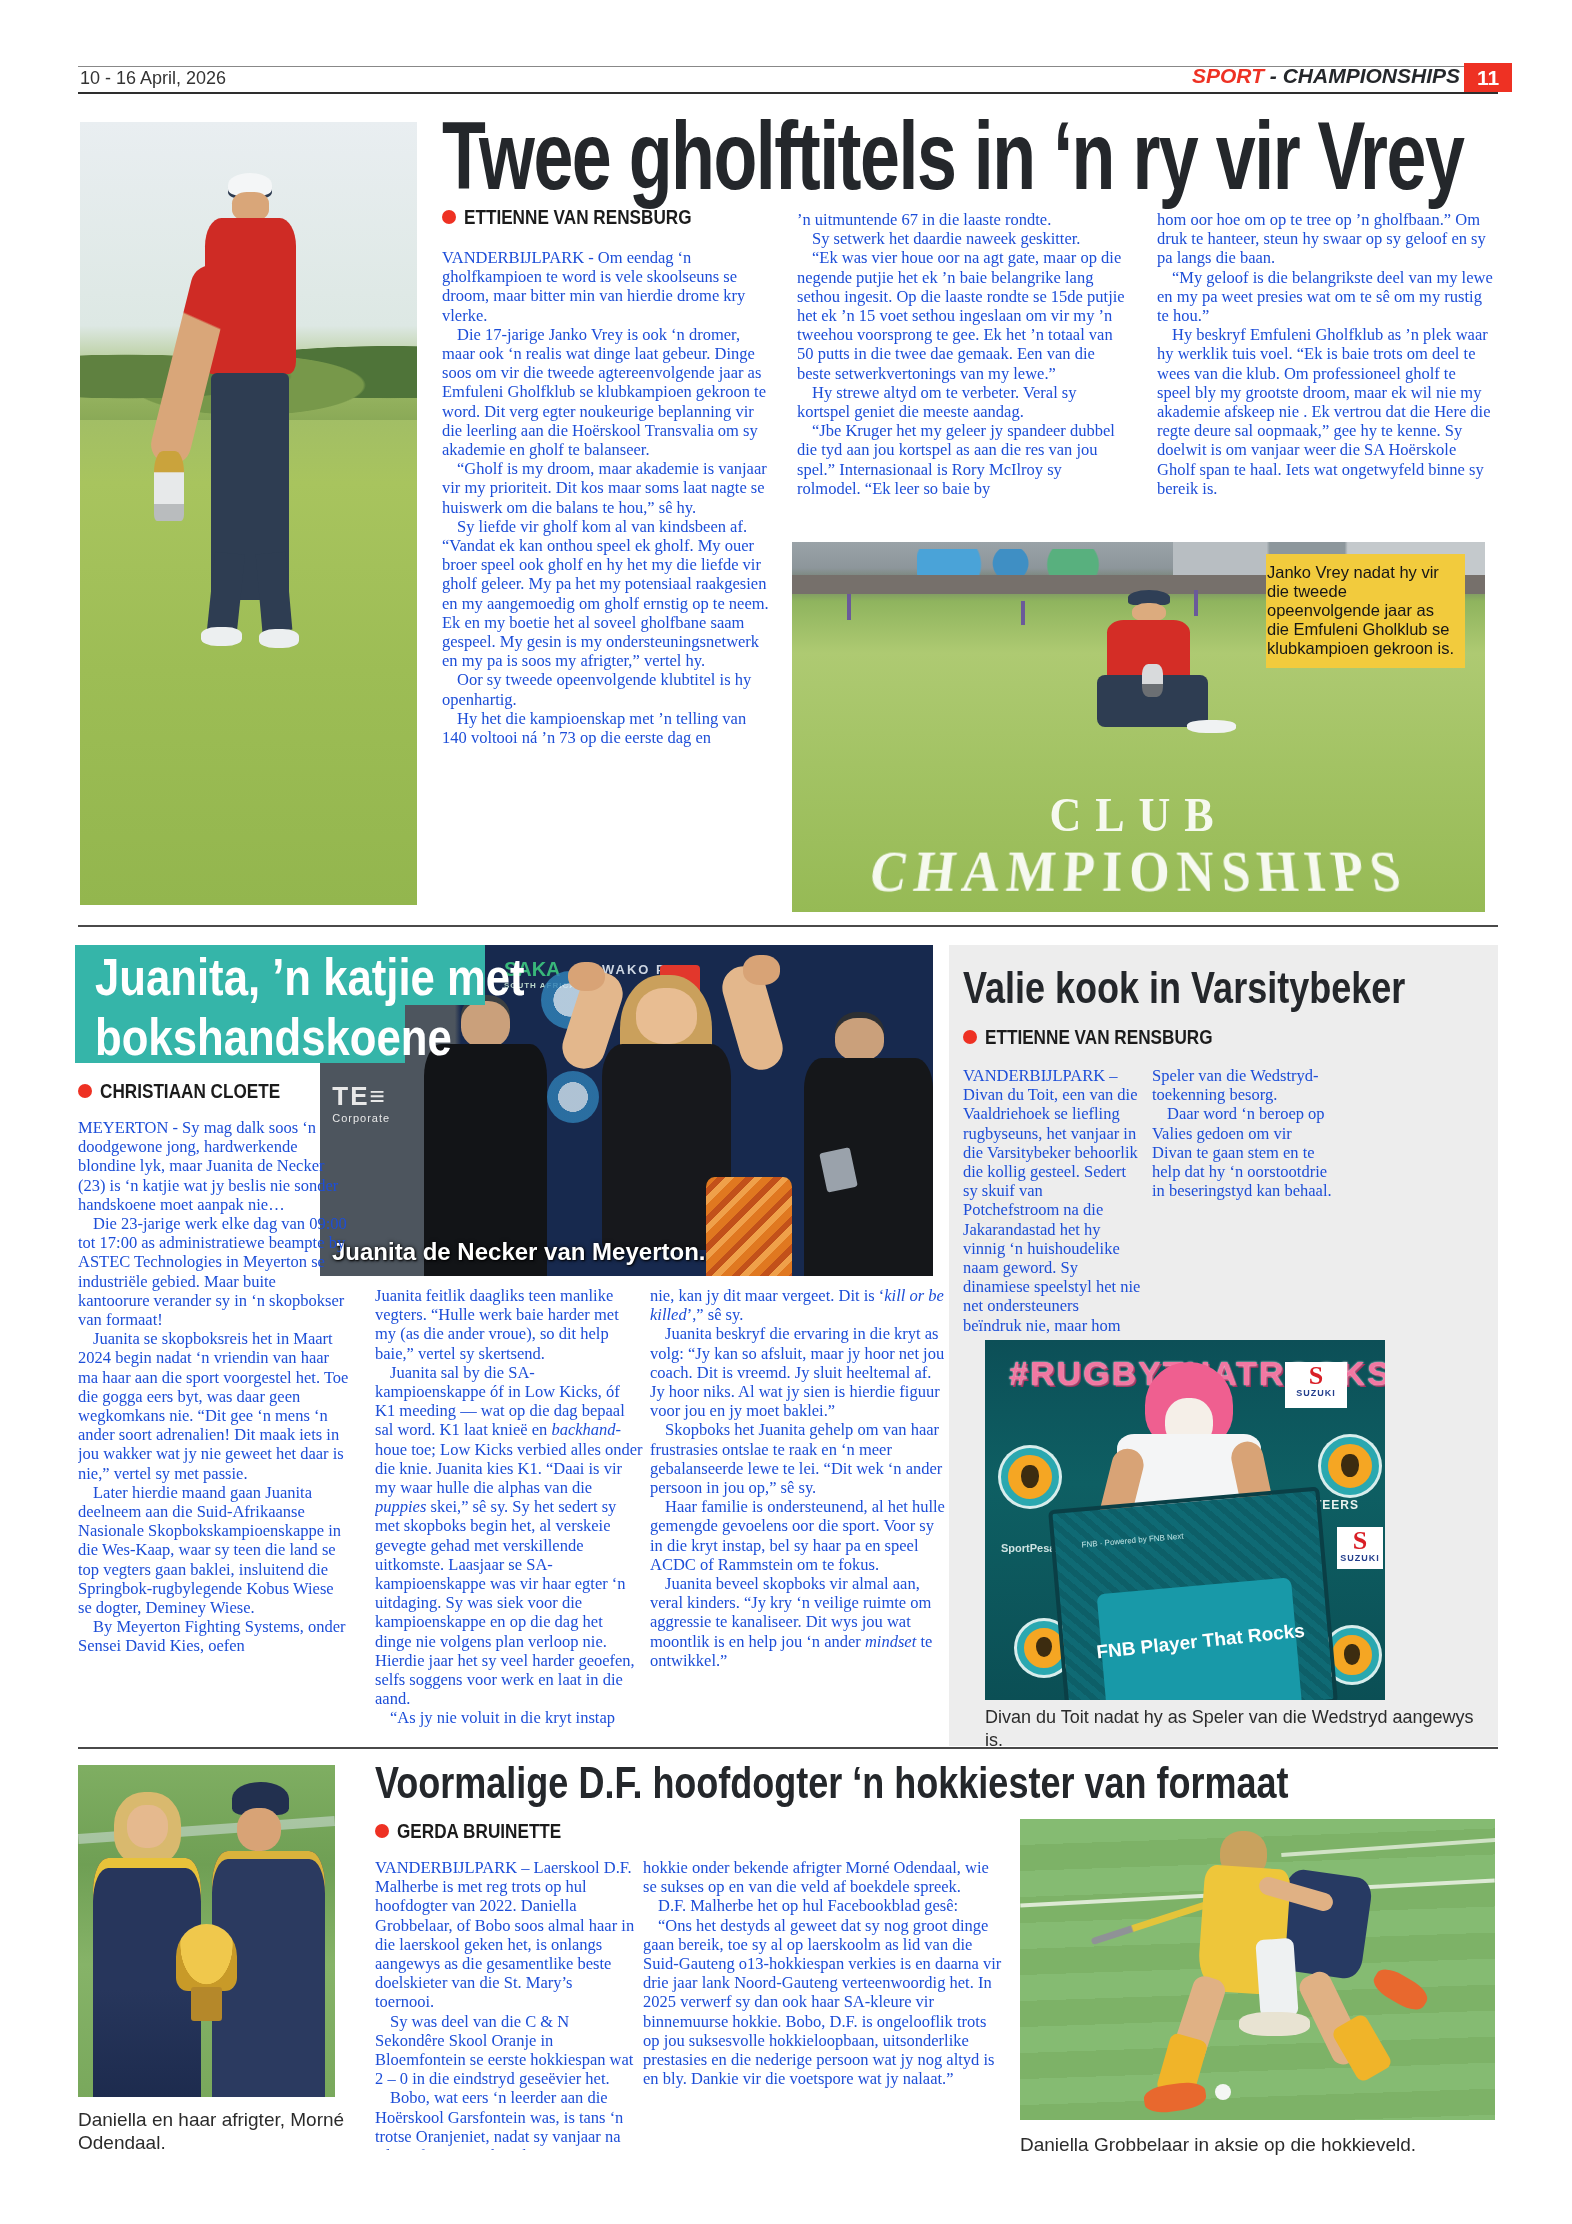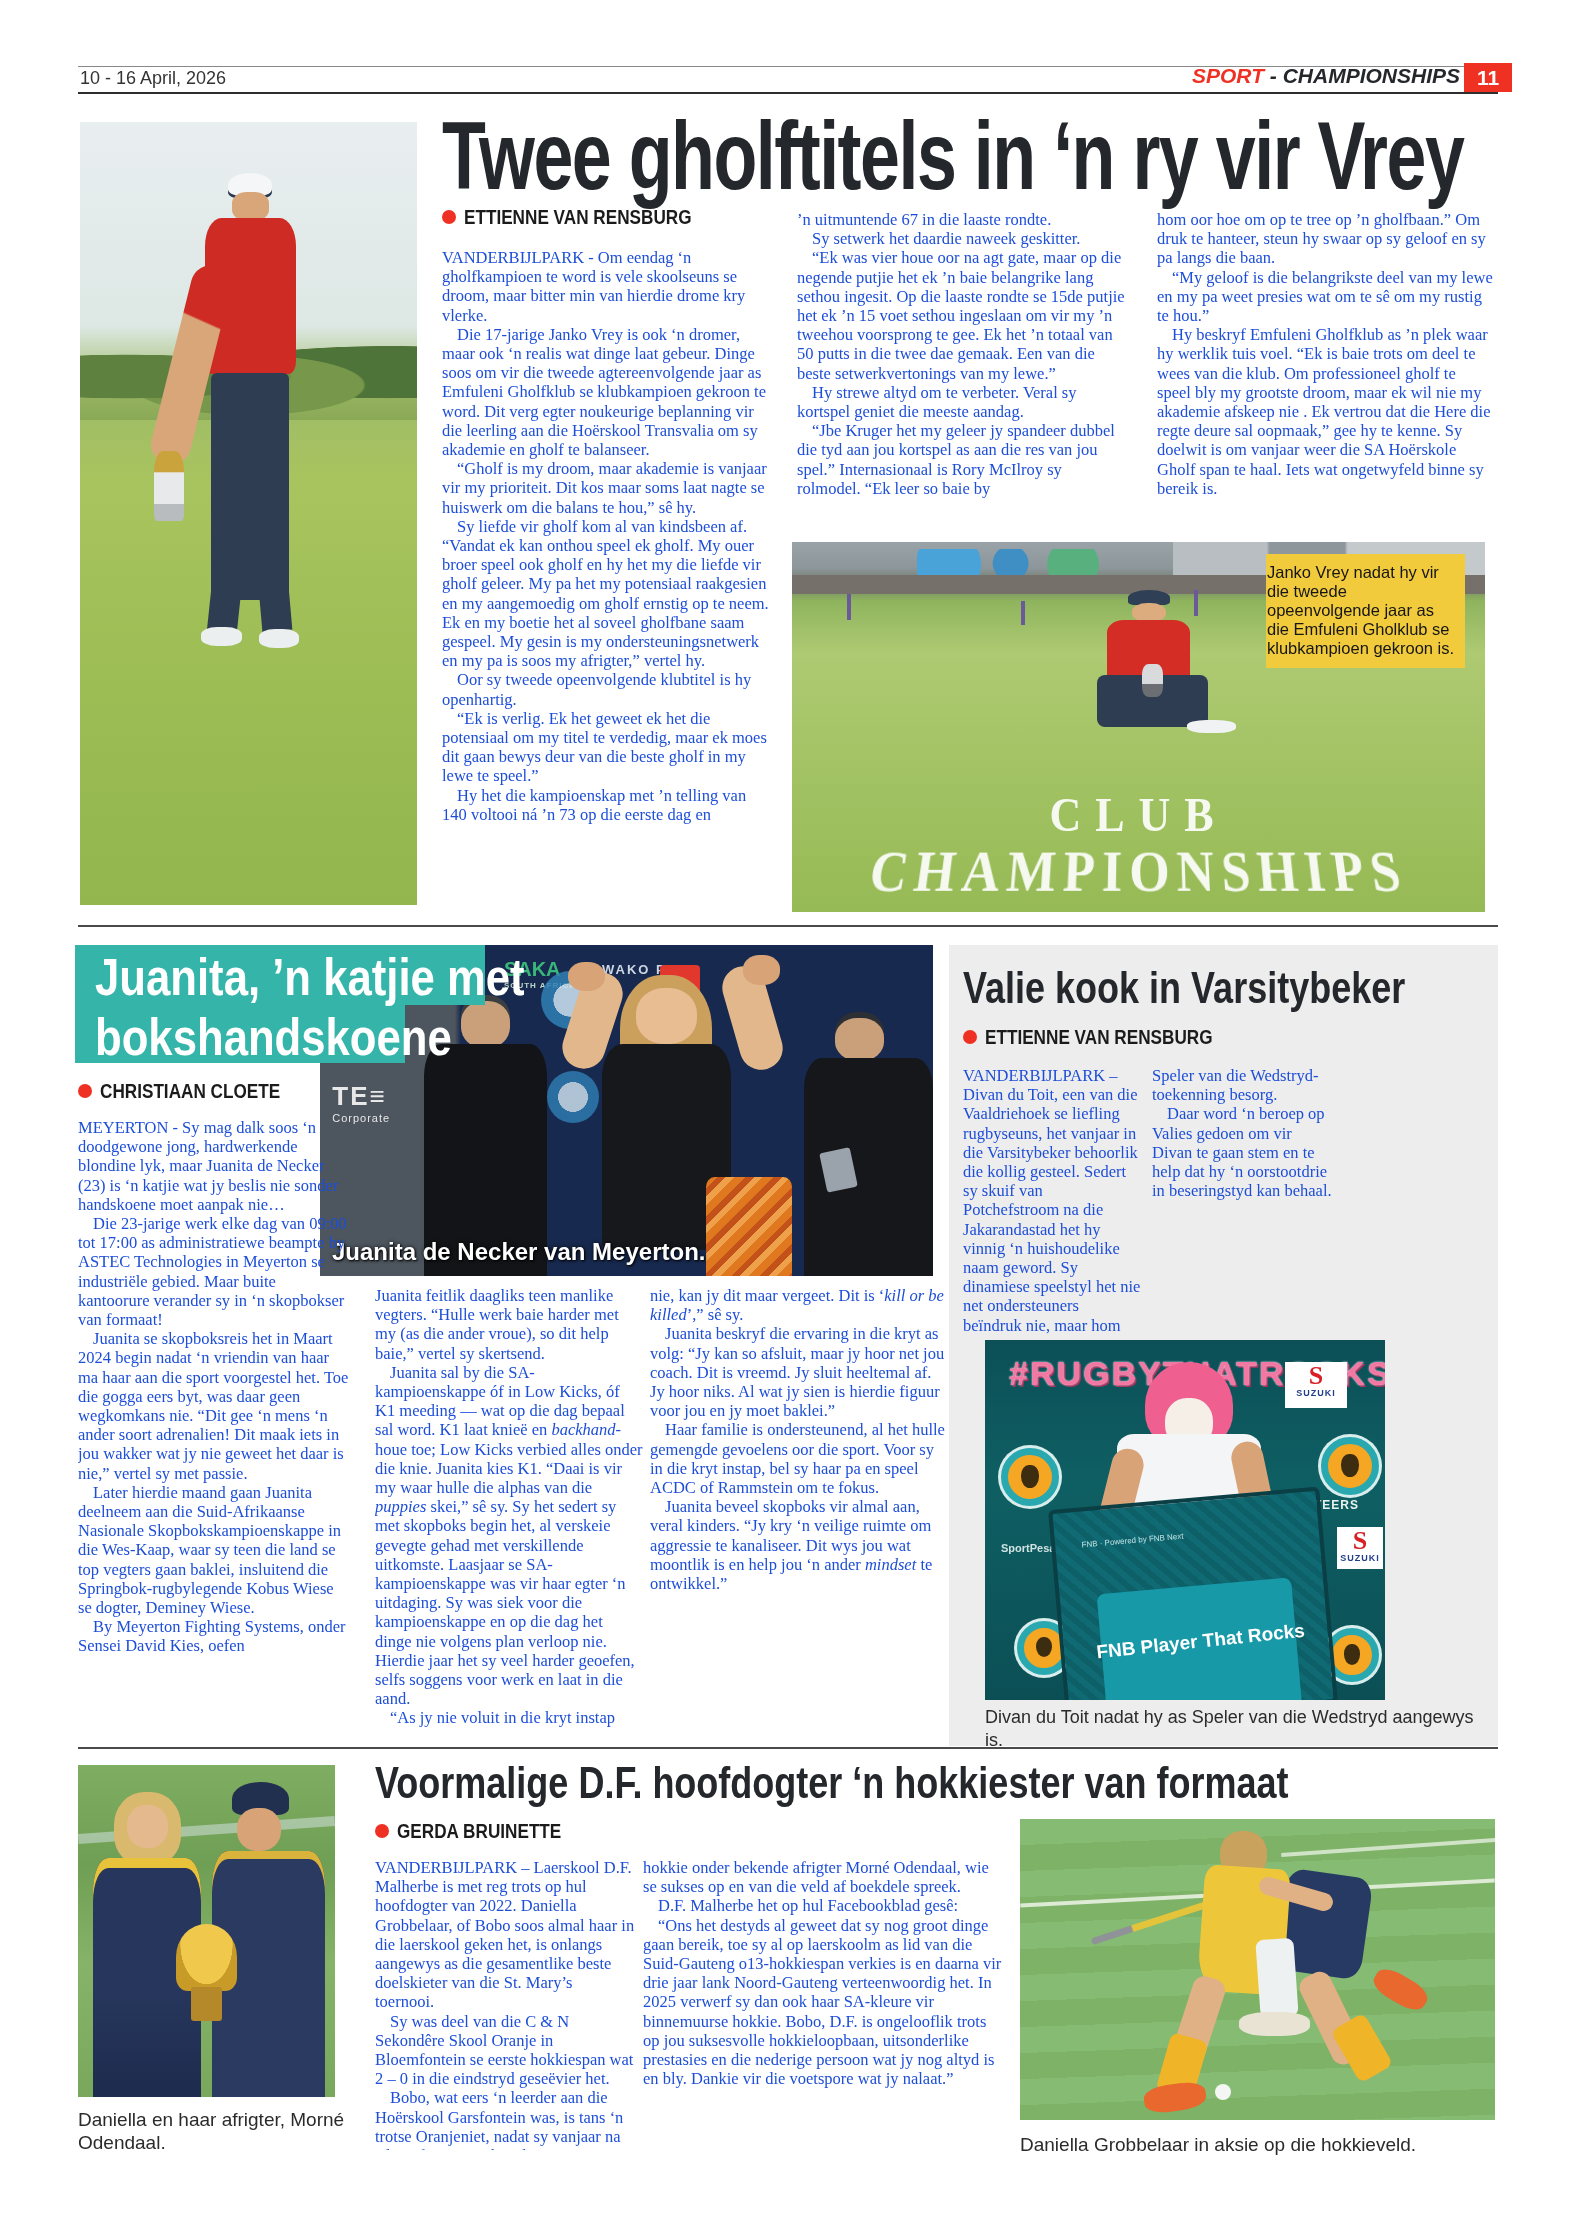--- a/index.html
+++ b/index.html
@@ -68,21 +68,20 @@
   <div class="ph-el" style="left:36%;top:64.5%;width:12%;height:2.4%;background:#eceff0;border-radius:40%;"></div>
   <div class="ph-el" style="left:53%;top:64.8%;width:12%;height:2.4%;background:#eceff0;border-radius:40%;"></div>
 </div>
 
 <div class="col" style="left:442px;top:248px;width:332px;height:660px;">
     <p>VANDERBIJLPARK - Om eendag ‘n gholfkampioen te word is vele skoolseuns se droom, maar bitter min van hierdie drome kry vlerke.</p>
     <p class="ind">Die 17-jarige Janko Vrey is ook ‘n dromer, maar ook ‘n realis wat dinge laat gebeur. Dinge soos om vir die tweede agtereenvolgende jaar as Emfuleni Gholfklub se klubkampioen gekroon te word. Dit verg egter noukeurige beplanning vir die leerling aan die Hoërskool Transvalia om sy akademie en gholf te balanseer.</p>
     <p class="ind">“Gholf is my droom, maar akademie is vanjaar vir my prioriteit. Dit kos maar soms laat nagte se huiswerk om die balans te hou,” sê hy.</p>
     <p class="ind">Sy liefde vir gholf kom al van kindsbeen af. “Vandat ek kan onthou speel ek gholf. My ouer broer speel ook gholf en hy het my die liefde vir gholf geleer. My pa het my potensiaal raakgesien en my aangemoedig om gholf ernstig op te neem. Ek en my boetie het al soveel gholfbane saam gespeel. My gesin is my ondersteuningsnetwerk en my pa is soos my afrigter,” vertel hy.</p>
     <p class="ind">Oor sy tweede opeenvolgende klubtitel is hy openhartig.</p>
-    <p class="ind">“Ek is verlig. Ek het geweet ek het die potensiaal om my titel te verdedig, maar ek moes dit gaan bewys deur van die beste gholf in my lewe te speel.”</p>
     <p class="ind">Hy het die kampioenskap met ’n telling van 140 voltooi ná ’n 73 op die eerste dag en</p>
   </div>
 <div class="col" style="left:797px;top:210px;width:330px;height:326px;">
     <p>’n uitmuntende 67 in die laaste rondte.</p>
     <p class="ind">Sy setwerk het daardie naweek geskitter.</p>
     <p class="ind">“Ek was vier houe oor na agt gate, maar op die negende putjie het ek ’n baie belangrike lang sethou ingesit. Op die laaste rondte se 15de putjie het ek ’n 15 voet sethou ingeslaan om vir my ’n tweehou voorsprong te gee. Ek het ’n totaal van 50 putts in die twee dae gemaak. Een van die beste setwerkvertonings van my lewe.”</p>
     <p class="ind">Hy strewe altyd om te verbeter. Veral sy kortspel geniet die meeste aandag.</p>
     <p class="ind">“Jbe Kruger het my geleer jy spandeer dubbel die tyd aan jou kortspel as aan die res van jou spel.” Internasionaal is Rory McIlroy sy rolmodel. “Ek leer so baie by</p>
   </div>
 <div class="col" style="left:1157px;top:210px;width:336px;height:326px;">
@@ -154,20 +153,21 @@
     <p class="ind">By Meyerton Fighting Systems, onder Sensei David Kies, oefen</p>
   </div>
 <div class="col" style="left:375px;top:1286px;width:268px;height:458px;">
     <p>Juanita feitlik daagliks teen manlike vegters. “Hulle werk baie harder met my (as die ander vroue), so dit help baie,” vertel sy skertsend.</p>
     <p class="ind">Juanita sal by die SA-kampioenskappe óf in Low Kicks, óf K1 meeding — wat op die dag bepaal sal word. K1 laat knieë en <i>backhand</i>-houe toe; Low Kicks verbied alles onder die knie. Juanita kies K1. “Daai is vir my waar hulle die alphas van die <i>puppies</i> skei,” sê sy. Sy het sedert sy met skopboks begin het, al verskeie gevegte gehad met verskillende uitkomste. Laasjaar se SA-kampioenskappe was vir haar egter ‘n uitdaging. Sy was siek voor die kampioenskappe en op die dag het dinge nie volgens plan verloop nie. Hierdie jaar het sy veel harder geoefen, selfs soggens voor werk en laat in die aand.</p>
     <p class="ind">“As jy nie voluit in die kryt instap</p>
   </div>
 <div class="col" style="left:650px;top:1286px;width:298px;height:458px;">
     <p>nie, kan jy dit maar vergeet. Dit is ‘<i>kill or be killed</i>’,” sê sy.</p>
     <p class="ind">Juanita beskryf die ervaring in die kryt as volg: “Jy kan so afsluit, maar jy hoor net jou coach. Dit is vreemd. Jy sluit heeltemal af. Jy hoor niks. Al wat jy sien is hierdie figuur voor jou en jy moet baklei.”</p>
+    <p class="ind">Skopboks het Juanita gehelp om van haar frustrasies ontslae te raak en ‘n meer gebalanseerde lewe te lei. “Dit wek ‘n ander persoon in jou op,” sê sy.</p>
     <p class="ind">Haar familie is ondersteunend, al het hulle gemengde gevoelens oor die sport. Voor sy in die kryt instap, bel sy haar pa en speel ACDC of Rammstein om te fokus.</p>
     <p class="ind">Juanita beveel skopboks vir almal aan, veral kinders. “Jy kry ‘n veilige ruimte om aggressie te kanaliseer. Dit wys jou wat moontlik is en help jou ‘n ander <i>mindset</i> te ontwikkel.”</p>
   </div>
 
 <div class="graybox"></div>
 <div class="abs" style="left:963px;top:962px;"><span class="cond h3">Valie kook in Varsitybeker</span></div>
 <div class="byline" style="left:963px;top:1026px;"><span class="dot"></span><span class="bl">ETTIENNE VAN RENSBURG</span></div>
 
 <div class="col" style="left:963px;top:1066px;width:178px;height:268px;">
     <p>VANDERBIJLPARK – Divan du Toit, een van die Vaaldriehoek se liefling rugbyseuns, het vanjaar in die Varsitybeker behoorlik die kollig gesteel. Sedert sy skuif van Potchefstroom na die Jakarandastad het hy vinnig ‘n huishoudelike naam geword. Sy dinamiese speelstyl het nie net ondersteuners beïndruk nie, maar hom ook herhaaldelik die gesogte</p>

